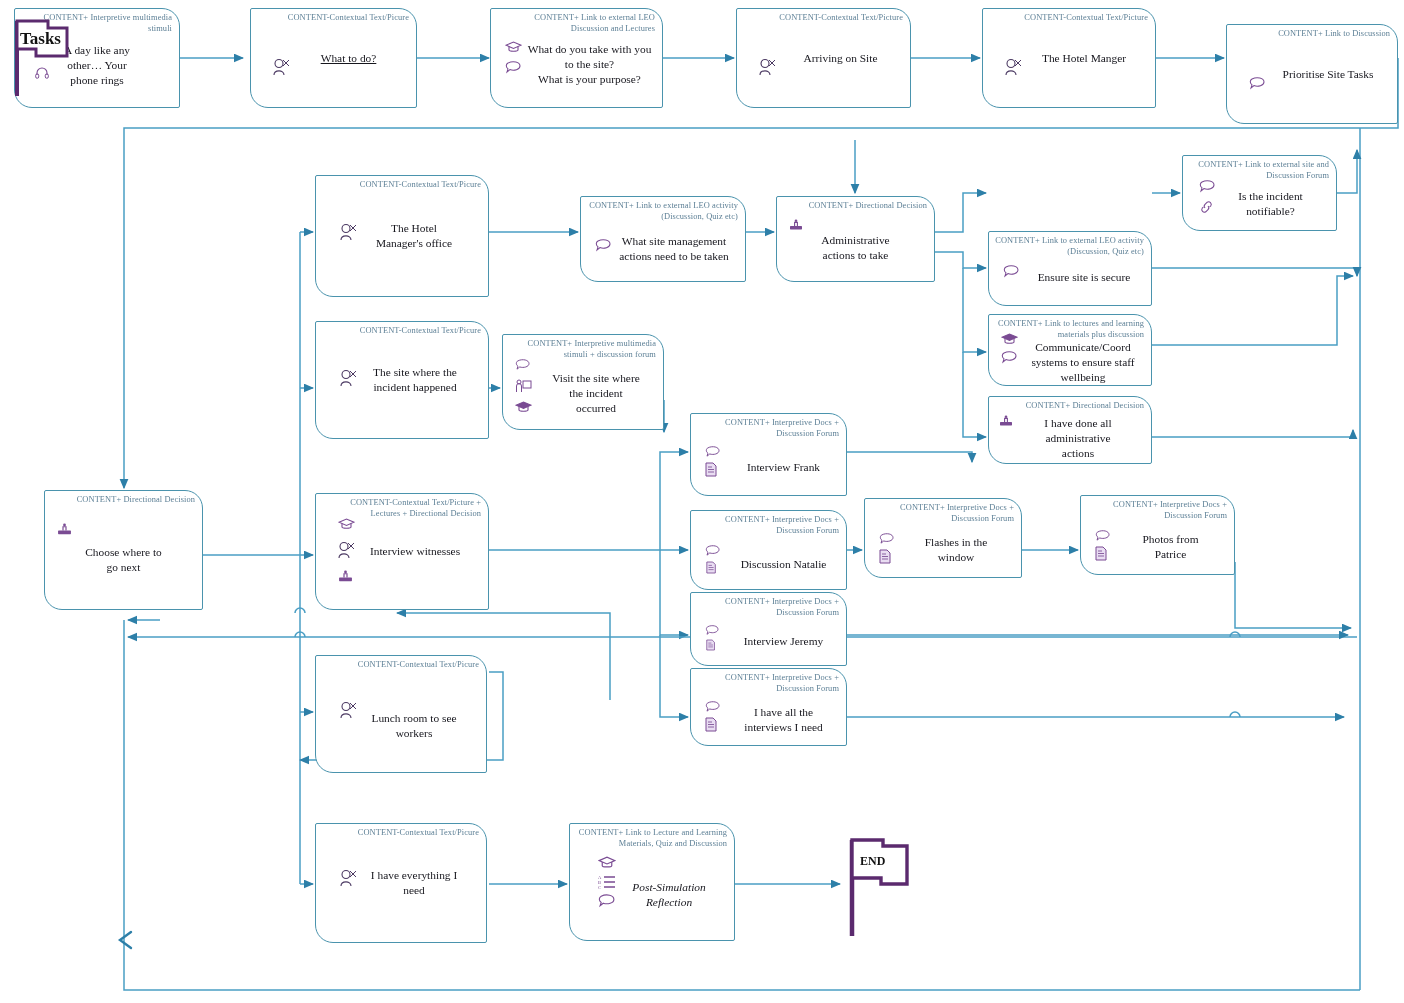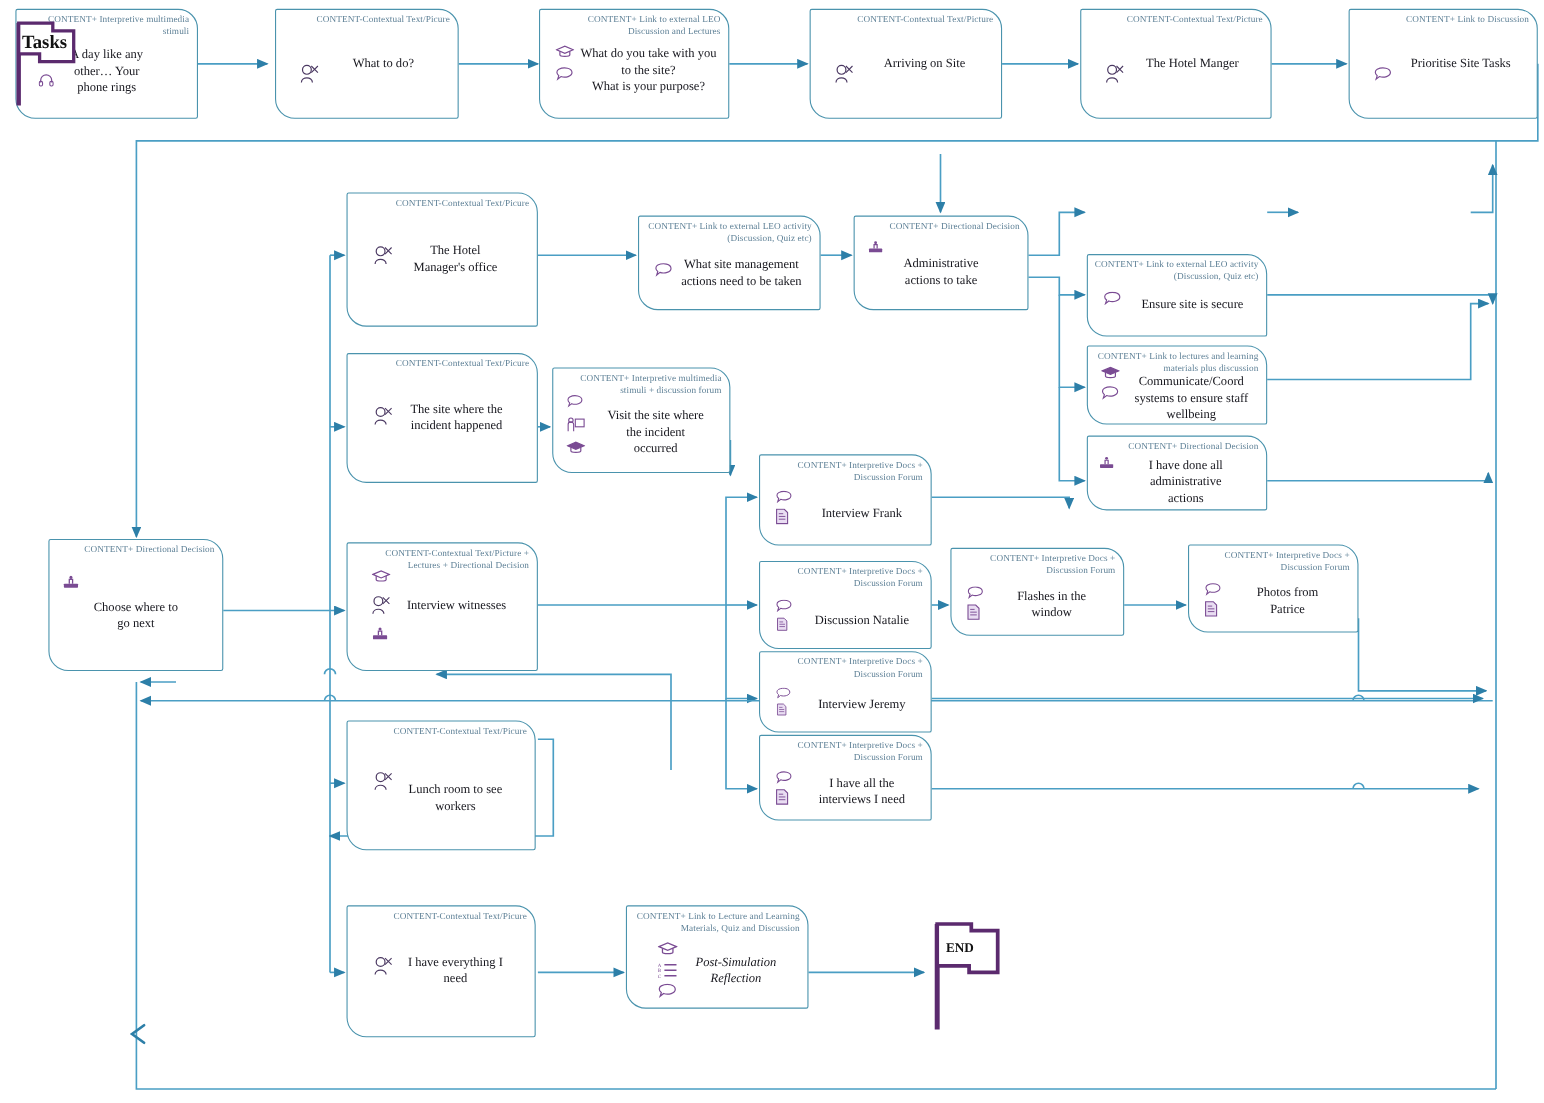--- a/index.html
+++ b/index.html
@@ -140,21 +140,21 @@
           <path d="M2,8 V6 a5,5 0 0 1 10,0 V8" stroke="#7a4b93" stroke-width="1.1" fill="none"></path>
           <rect x="0.7" y="7" width="3" height="4.2" rx="1.3" stroke="#7a4b93" stroke-width="1" fill="none"></rect>
           <rect x="10.3" y="7" width="3" height="4.2" rx="1.3" stroke="#7a4b93" stroke-width="1" fill="none"></rect>
         </svg>
     </span>
   </div>
 
   <div class="node" style="left:250px;top:8px;width:167px;height:100px;">
     <div class="hdr ctr">CONTENT-Contextual Text/Picure</div>
     <div class="body">
-        <div class="label" style="padding-left:30px;">What to do?</div>
+        <div class="label" style="padding-left:30px;text-decoration:underline;">What to do?</div>
       </div>
     <span class="ico" style="left:20px;top:48px;">
       <svg width="20" height="20" viewBox="0 0 20 20">
           <circle cx="8" cy="6.5" r="4" stroke="#4c3a63" stroke-width="1.1" fill="none"></circle>
           <path d="M3,18 C3,12.5 13,12.5 13,18" stroke="#4c3a63" stroke-width="1.1" fill="none"></path>
           <path d="M12,3 L18,9 M18,3 L12,9" stroke="#4c3a63" stroke-width="1" fill="none"></path>
         </svg>
     </span>
   </div>
 
@@ -197,21 +197,21 @@
       </div>
     <span class="ico" style="left:20px;top:48px;">
       <svg width="20" height="20" viewBox="0 0 20 20">
           <circle cx="8" cy="6.5" r="4" stroke="#4c3a63" stroke-width="1.1" fill="none"></circle>
           <path d="M3,18 C3,12.5 13,12.5 13,18" stroke="#4c3a63" stroke-width="1.1" fill="none"></path>
           <path d="M12,3 L18,9 M18,3 L12,9" stroke="#4c3a63" stroke-width="1" fill="none"></path>
         </svg>
     </span>
   </div>
 
-  <div class="node" style="left:1226px;top:8px;width:172px;height:100px;">
+  <div class="node" style="left:1226px;top:24px;width:172px;height:100px;">
     <div class="hdr ctr">CONTENT+ Link to Discussion</div>
     <div class="body">
         <div class="label" style="padding-left:32px;">Prioritise Site Tasks</div>
       </div>
     <span class="ico" style="left:22px;top:52px;">
       <svg width="17" height="13" viewBox="0 0 17 13">
           <path d="M3,2 C8,-0.5 15,1 15,5 C15,8.5 9,10 5,8.6 L2,11 L3,7.8 C0.6,6 0.8,3.2 3,2 z" stroke="#7a4b93" stroke-width="1.05" fill="none"></path>
         </svg>
     </span>
   </div>
@@ -250,20 +250,37 @@
     <span class="ico" style="left:12px;top:22px;">
       <svg width="14" height="12" viewBox="0 0 14 12">
           <rect x="1" y="7" width="12" height="3.4" rx="0.6" fill="#7a4b93"></rect>
           <path d="M5.6,7 L5.6,3.4 L8.4,3.4 L8.4,7" stroke="#7a4b93" stroke-width="1.1" fill="none"></path>
           <circle cx="7" cy="1.7" r="1.3" fill="#7a4b93"></circle>
         </svg>
     </span>
   </div>
 
 
+  <div class="node" style="left:1182px;top:155px;width:155px;height:76px;">
+    <div class="hdr">CONTENT+ Link to external site and Discussion Forum</div>
+    <div class="body">
+        <div class="label" style="padding-left:22px;padding-top:22px;">Is the incident<br>notifiable?</div>
+      </div>
+    <span class="ico" style="left:16px;top:24px;">
+      <svg width="17" height="13" viewBox="0 0 17 13">
+          <path d="M3,2 C8,-0.5 15,1 15,5 C15,8.5 9,10 5,8.6 L2,11 L3,7.8 C0.6,6 0.8,3.2 3,2 z" stroke="#7a4b93" stroke-width="1.05" fill="none"></path>
+        </svg>
+    </span>
+    <span class="ico" style="left:16px;top:44px;">
+      <svg width="16" height="14" viewBox="0 0 16 14">
+          <path d="M6,8 a2.6,2.6 0 0 1 0,-3.6 l2.2,-2.2 a2.6,2.6 0 0 1 3.6,3.6 L10.6,6.8" stroke="#7a4b93" stroke-width="1.05" fill="none"></path>
+          <path d="M9,6 a2.6,2.6 0 0 1 0,3.6 l-2.2,2.2 a2.6,2.6 0 0 1 -3.6,-3.6 L4.4,7" stroke="#7a4b93" stroke-width="1.05" fill="none"></path>
+        </svg>
+    </span>
+  </div>
 
   <div class="node" style="left:988px;top:231px;width:164px;height:75px;">
     <div class="hdr">CONTENT+ Link to external LEO activity (Discussion, Quiz etc)</div>
     <div class="body">
         <div class="label" style="padding-left:28px;padding-top:18px;">Ensure site is secure</div>
       </div>
     <span class="ico" style="left:14px;top:33px;">
       <svg width="17" height="13" viewBox="0 0 17 13">
           <path d="M3,2 C8,-0.5 15,1 15,5 C15,8.5 9,10 5,8.6 L2,11 L3,7.8 C0.6,6 0.8,3.2 3,2 z" stroke="#7a4b93" stroke-width="1.05" fill="none"></path>
         </svg>
@@ -511,21 +528,21 @@
       </div>
     <span class="ico" style="left:22px;top:44px;">
       <svg width="20" height="20" viewBox="0 0 20 20">
           <circle cx="8" cy="6.5" r="4" stroke="#4c3a63" stroke-width="1.1" fill="none"></circle>
           <path d="M3,18 C3,12.5 13,12.5 13,18" stroke="#4c3a63" stroke-width="1.1" fill="none"></path>
           <path d="M12,3 L18,9 M18,3 L12,9" stroke="#4c3a63" stroke-width="1" fill="none"></path>
         </svg>
     </span>
   </div>
 
-  <div class="node" style="left:569px;top:823px;width:166px;height:94px;">
+  <div class="node" style="left:569px;top:823px;width:166px;height:118px;">
     <div class="hdr ctr">CONTENT+ Link to Lecture and Learning Materials, Quiz and Discussion</div>
     <div class="body">
         <div class="label" style="padding-left:34px;padding-top:26px;font-style:italic;">Post-Simulation<br>Reflection</div>
       </div>
     <span class="ico" style="left:28px;top:32px;">
       <svg width="18" height="13" viewBox="0 0 17 12">
           <path d="M1,4.2 L8.5,1 L16,4.2 L8.5,7.4 z" stroke="#7a4b93" stroke-width="1.1" fill="none"></path>
           <path d="M4,5.6 V9 c0,1.6 9,1.6 9,0 V5.6" stroke="#7a4b93" stroke-width="1.1" fill="none"></path>
         </svg>
     </span>

